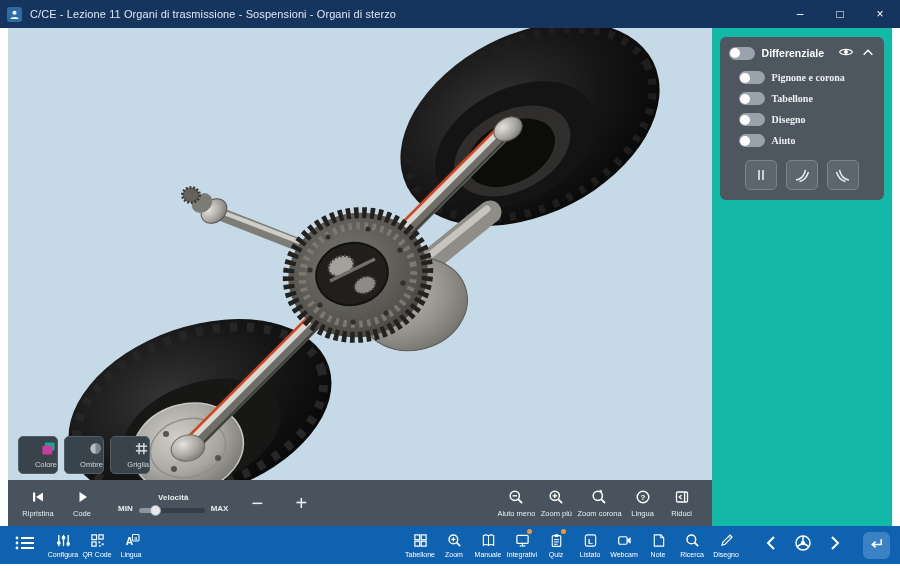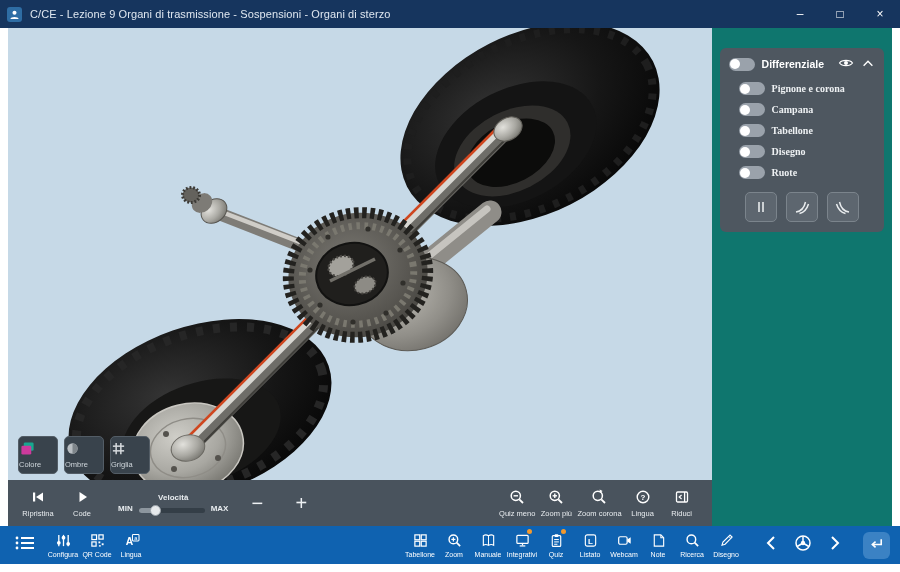--- a/index.html
+++ b/index.html
@@ -13,36 +13,36 @@
   .tb-title { flex:1; white-space:nowrap; overflow:hidden; letter-spacing:.1px; }
   .tb-btn { width:40px; height:28px; display:flex; align-items:center; justify-content:center; font-size:12px; color:#ffffff; cursor:default; }
 
   
   .content { position:absolute; top:28px; left:8px; width:884px; height:498px; display:flex; }
   .viewport { position:relative; width:704px; height:498px; background:#c6d9e7; overflow:hidden; }
   .scene { position:absolute; top:0; left:0; width:704px; height:452px; }
 
   
   .overlay-buttons { position:absolute; left:10px; bottom:52px; display:flex; gap:6px; }
-  .ov-btn { width:40px; height:38px; background:#39434c; border:1px solid #535d66; border-radius:5px; display:flex; flex-direction:column; align-items:flex-start; justify-content:center; gap:2px; color:#cfd6db; font-size:7.5px; }
+  .ov-btn { width:40px; height:38px; background:#39434c; border:1px solid #535d66; border-radius:5px; display:flex; flex-direction:column; align-items:flex-end; justify-content:center; gap:2px; color:#cfd6db; font-size:7.5px; }
 
   
   .controlbar { position:absolute; left:0; right:0; bottom:0; height:46px; background:#49535d; display:flex; align-items:center; padding:0 12px; gap:8px; color:#e8ecef; }
   .cb-item { display:flex; flex-direction:column; align-items:center; justify-content:center; gap:2px; font-size:7.5px; min-width:36px; color:#e8ecef; }
   .speed { display:flex; flex-direction:column; align-items:center; margin-left:10px; gap:2px; }
   .speed-label { font-size:8px; font-weight:bold; }
   .speed-row { display:flex; align-items:flex-end; gap:6px; font-size:8px; font-weight:bold; }
   .slider { position:relative; width:66px; height:5px; background:#343e47; border-radius:3px; }
   .slider-fill { position:absolute; left:0; top:0; width:16px; height:5px; background:#8d969e; border-radius:3px; }
   .slider-knob { position:absolute; left:11px; top:-3px; width:11px; height:11px; border-radius:50%; background:#e6e9eb; border:1px solid #9aa2a9; }
   .step-btn { font-size:20px; line-height:1; width:30px; text-align:center; color:#eef1f4; margin-left:6px; }
   .cb-right { margin-left:auto; display:flex; gap:3px; }
 
   
-  .rightcol { flex:1; background:#0f766e; padding:20px 8px; }
+  .rightcol { flex:1; background:#14b8a6; padding:9px 8px; }
   .panel { background:#4e5760; border-radius:6px; padding:9px 9px 10px 9px; }
   .panel-header { display:flex; align-items:center; gap:7px; color:#ffffff; font-size:10.5px; font-weight:bold; margin-bottom:7px; }
   .panel-header .spacer { flex:1; }
   .panel-row { display:flex; align-items:center; gap:7px; color:#eef1f3; font-size:10px; font-weight:bold; padding:4px 0 4px 10px;font-family:Liberation Serif, serif; }
   .toggle { position:relative; width:26px; height:13px; border-radius:7px; background:#9aa2ab; flex:0 0 auto; }
   .toggle::after { content:""; position:absolute; left:1.5px; top:1.5px; width:10px; height:10px; border-radius:50%; background:#ffffff; }
   .panel-icons { display:flex; gap:9px; justify-content:center; margin-top:9px; }
   .pi-btn { width:32px; height:30px; background:#5d666f; border:1px solid #7b848c; border-radius:5px; display:flex; align-items:center; justify-content:center; }
 
   
@@ -63,21 +63,21 @@
 
 <div class="window">
 
   <div class="titlebar">
     <span class="app-icon">
       <svg width="11" height="11" viewBox="0 0 12 12">
           <circle cx="6" cy="4" r="2.2" fill="#fff"></circle>
           <path d="M1.5,11 C1.5,7.8 10.5,7.8 10.5,11 Z" fill="#fff"></path>
         </svg>
     </span>
-    <span class="tb-title">C/CE - Lezione 9 Organi di trasmissione - Sospensioni - Organi di sterzo</span>
+    <span class="tb-title">C/CE - Lezione 11 Organi di trasmissione - Sospensioni - Organi di sterzo</span>
     <span class="tb-btn">–</span>
     <span class="tb-btn">□</span>
     <span class="tb-btn">×</span>
   </div>
 
   <div class="content">
 
     <div class="viewport">
 
       <svg class="scene" viewBox="0 0 704 452" preserveAspectRatio="xMidYMid slice">
@@ -246,21 +246,21 @@
         <div class="step-btn">−</div>
         <div class="step-btn">+</div>
 
         <div class="cb-right">
           <div class="cb-item">
             <span><svg width="16" height="16" viewBox="0 0 16 16">
                   <circle cx="6.8" cy="6.8" r="4.6" stroke="#fff" fill="none" stroke-width="1.5"></circle>
                   <line x1="10.3" y1="10.3" x2="14" y2="14" stroke="#fff" stroke-width="1.8"></line>
                   <line x1="4.6" y1="6.8" x2="9" y2="6.8" stroke="#fff" stroke-width="1.4"></line>
                 </svg></span>
-            <span>Quiz meno</span>
+            <span>Aiuto meno</span>
           </div>
           <div class="cb-item">
             <span><svg width="16" height="16" viewBox="0 0 16 16">
                   <circle cx="6.8" cy="6.8" r="4.6" stroke="#fff" fill="none" stroke-width="1.5"></circle>
                   <line x1="10.3" y1="10.3" x2="14" y2="14" stroke="#fff" stroke-width="1.8"></line>
                   <line x1="4.6" y1="6.8" x2="9" y2="6.8" stroke="#fff" stroke-width="1.4"></line>
                   <line x1="6.8" y1="4.6" x2="6.8" y2="9" stroke="#fff" stroke-width="1.4"></line>
                 </svg></span>
             <span>Zoom più</span>
           </div>
@@ -305,33 +305,29 @@
                 <polyline points="3,8.5 8,3.5 13,8.5" stroke="#fff" fill="none" stroke-width="1.6"></polyline>
               </svg></span>
         </div>
 
         <div class="panel-row">
           <span class="toggle"></span>
           <span>Pignone e corona</span>
         </div>
         <div class="panel-row">
           <span class="toggle"></span>
-          <span>Campana</span>
-        </div>
-        <div class="panel-row">
-          <span class="toggle"></span>
           <span>Tabellone</span>
         </div>
         <div class="panel-row">
           <span class="toggle"></span>
           <span>Disegno</span>
         </div>
         <div class="panel-row">
           <span class="toggle"></span>
-          <span>Ruote</span>
+          <span>Aiuto</span>
         </div>
 
         <div class="panel-icons">
           <div class="pi-btn">
             <svg width="18" height="16" viewBox="0 0 18 16" stroke="#e9ecee" stroke-width="1.6" fill="none">
                 <line x1="7" y1="3" x2="7" y2="13"></line>
                 <line x1="11" y1="3" x2="11" y2="13"></line>
               </svg>
           </div>
           <div class="pi-btn">

